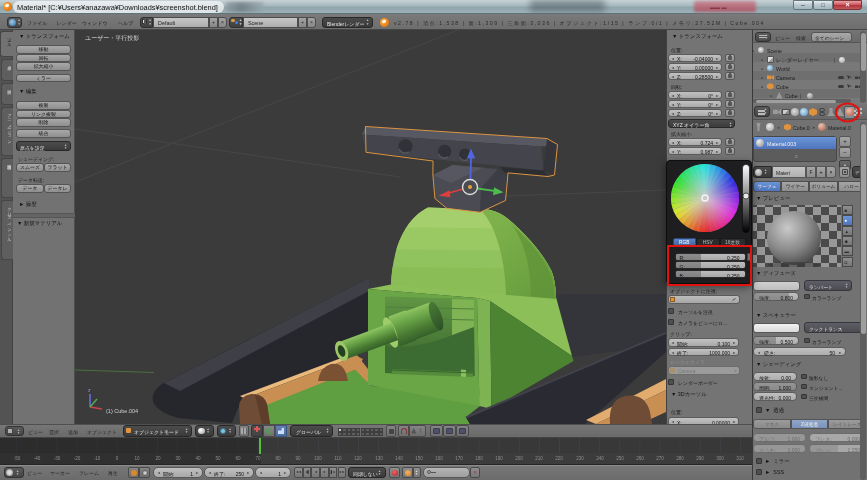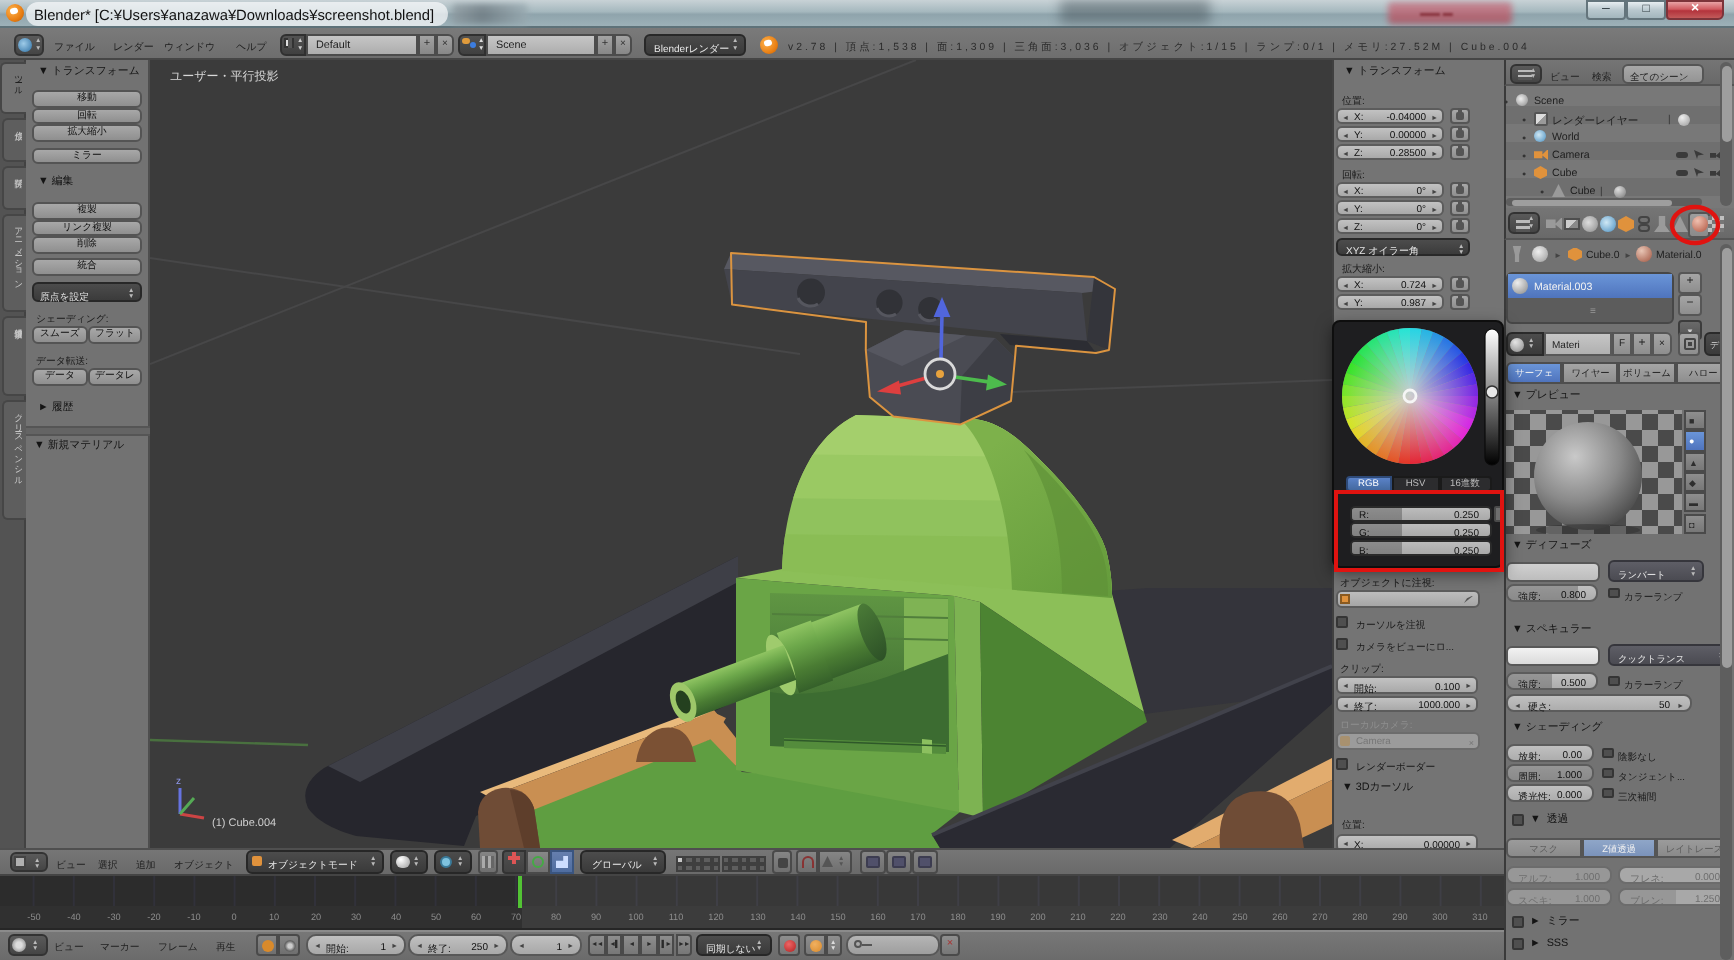--- a/index.html
+++ b/index.html
@@ -5,21 +5,21 @@
 #page *{font-family:"Liberation Sans",sans-serif;}
 .a{position:absolute;box-sizing:border-box;}
 .chk{position:absolute;box-sizing:border-box;width:5.5px;height:5.5px;background:#4f4f4f;border:1px solid #353535;border-radius:1px;}
 .hdr{position:absolute;box-sizing:border-box;font-size:5.4px;color:#141414;white-space:nowrap;line-height:1;}
 </style></head><body>
 <div id="page">
 <div class="a" style="left:0px;top:0px;width:867px;height:14px;background:linear-gradient(#c8d2d6,#a5b8be 45%,#8fa4ac 55%,#9db1b8);border-bottom:1px solid #5e7279;"></div>
 <div class="a" style="left:3px;top:2px;width:9px;height:9px;background:radial-gradient(circle at 35% 35%,#ffb34d,#e87d11 60%,#b55a05);border-radius:5px;"></div>
 <div class="a" style="left:5px;top:4px;width:4px;height:3px;background:#fff;border-radius:2px;transform:rotate(-15deg);"></div>
 <div class="a" style="left:13px;top:1px;width:211px;height:12px;background:rgba(248,250,251,0.72);border-radius:6px;"></div>
-<div class="a" style="left:17px;top:3.2px;font-size:7.4px;color:#111;white-space:nowrap;">Blender* [C:¥Users¥anazawa¥Downloads¥screenshot.blend]</div>
+<div class="a" style="left:17px;top:3.2px;font-size:7.4px;color:#111;white-space:nowrap;">Material* [C:¥Users¥anazawa¥Downloads¥screenshot.blend]</div>
 <div class="a" style="left:226px;top:2px;width:38px;height:10px;background:linear-gradient(90deg,#8e9aa0,#6a767d 40%,#99aab1);filter:blur(1.5px);opacity:.75;border-radius:2px;"></div>
 <div class="a" style="left:530px;top:0px;width:75px;height:12px;background:#47545b;filter:blur(3px);opacity:.5;"></div>
 <div class="a" style="left:694px;top:1px;width:62px;height:11px;background:linear-gradient(#c98290,#a9525f);filter:blur(1.5px);opacity:.9;border-radius:2px;"></div>
 <div class="a" style="left:710px;top:4px;font-size:5px;color:#8a3540;filter:blur(0.6px);">▬▬ ▬</div>
 <div class="a" style="left:793px;top:0px;width:20px;height:10px;background:linear-gradient(#e7eef1,#b9c8ce 50%,#a3b6bd);border:1px solid #64757c;border-radius:0 0 2px 2px;color:#2e3a3f;font-size:7px;text-align:center;line-height:8px;">–</div>
 <div class="a" style="left:813px;top:0px;width:20px;height:10px;background:linear-gradient(#e7eef1,#b9c8ce 50%,#a3b6bd);border:1px solid #64757c;border-radius:0 0 2px 2px;color:#2e3a3f;font-size:6px;text-align:center;line-height:9px;">□</div>
 <div class="a" style="left:833px;top:0px;width:29px;height:10px;background:linear-gradient(#e8a2a4,#cf5a60 45%,#b3333c 55%,#c25a5a);border:1px solid #7c343a;border-radius:0 0 3px 2px;color:#fff;font-size:7px;text-align:center;line-height:8.5px;font-weight:bold;">×</div>
 <div class="a" style="left:0px;top:14px;width:867px;height:16px;background:linear-gradient(#7a7a7a,#6e6e6e);border-bottom:1px solid #464646;"></div>
 <div class="a" style="left:7px;top:16.5px;width:15px;height:11px;background:linear-gradient(#5a5a5a,#454545);border:1px solid #333;border-radius:3px;"></div>
 <div class="a" style="left:9px;top:18.5px;width:7px;height:7px;background:radial-gradient(circle at 40% 40%,#9ecbe8,#2d6fa3);border-radius:4px;"></div>

